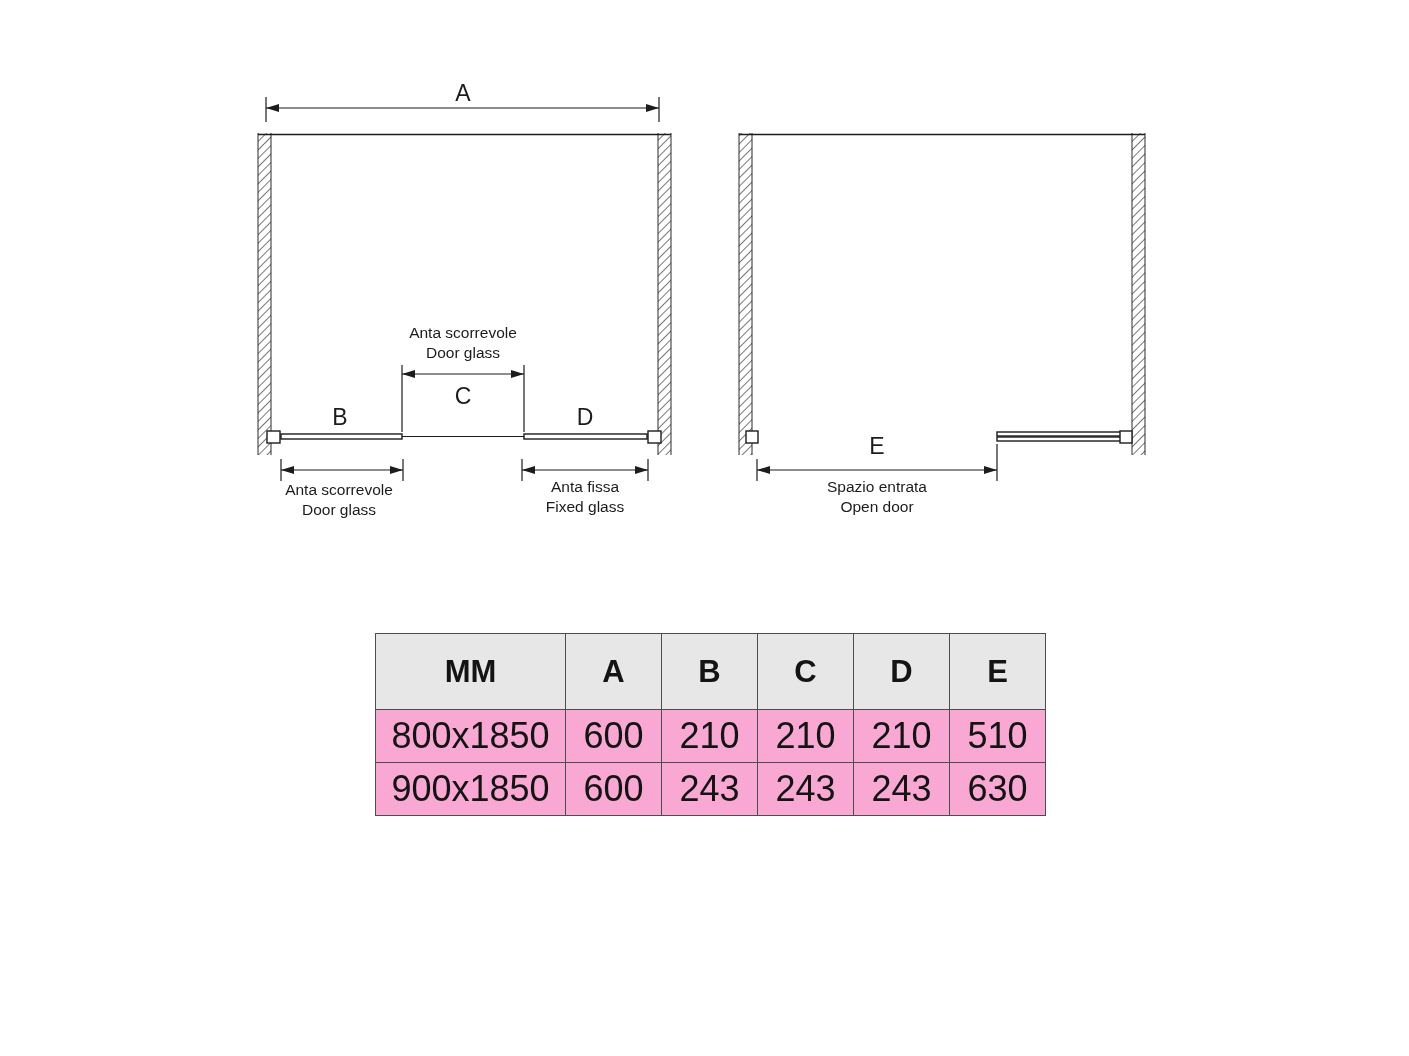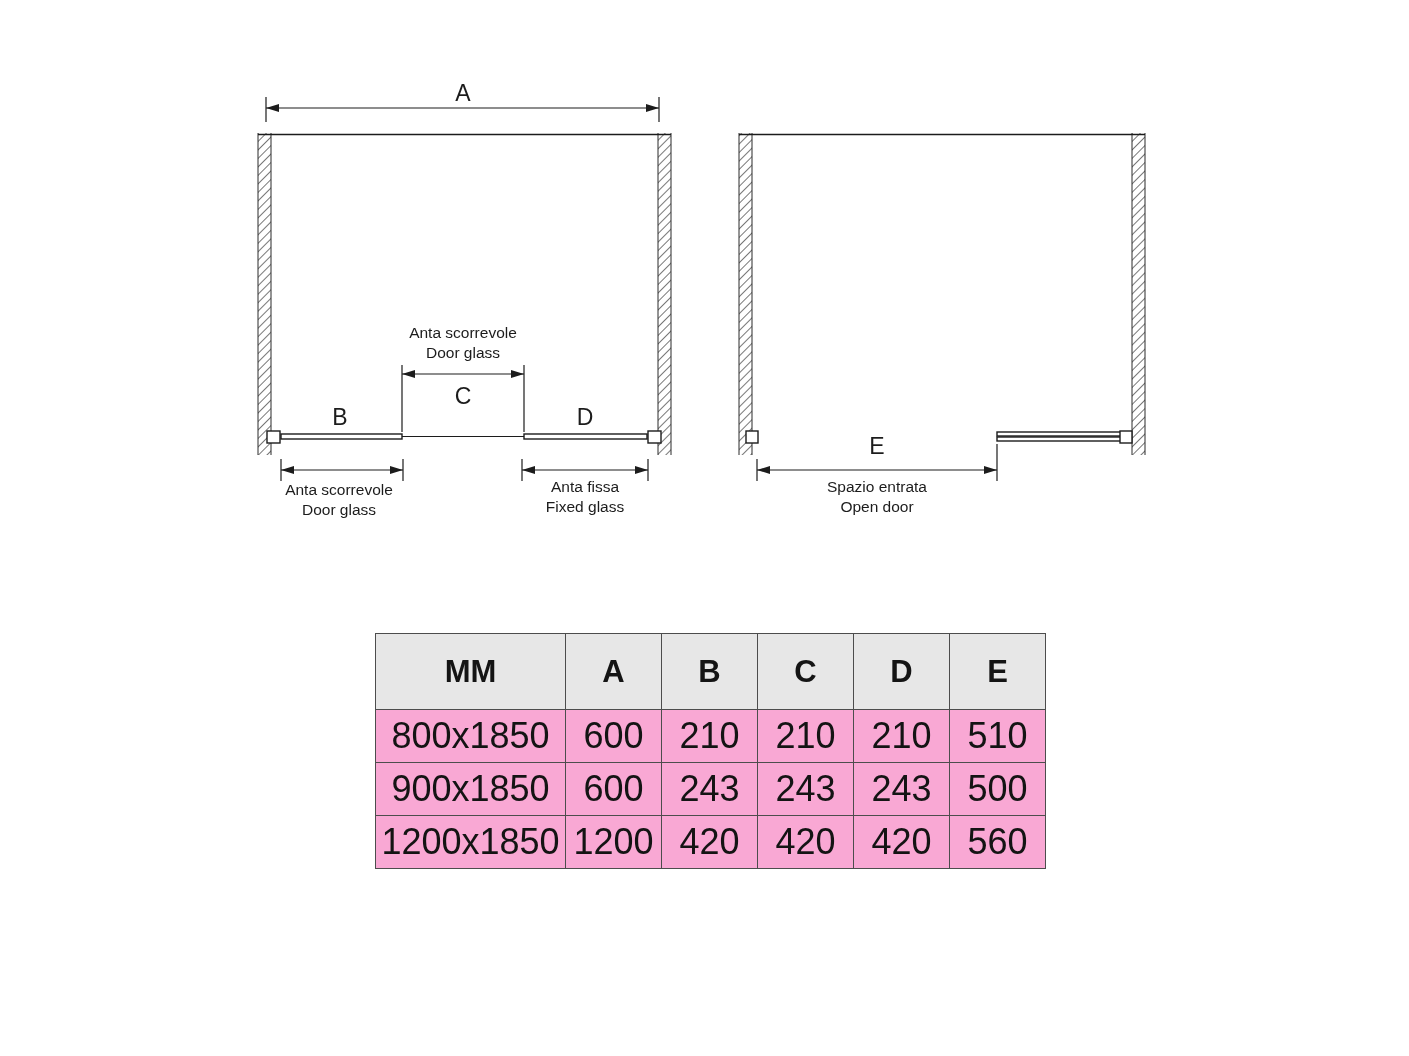--- a/index.html
+++ b/index.html
@@ -194,25 +194,17 @@
         <td>210</td>
         <td>210</td>
         <td>510</td>
       </tr>
       <tr>
         <td>900x1850</td>
         <td>600</td>
         <td>243</td>
         <td>243</td>
         <td>243</td>
-        <td>500</td>
-      </tr>
-      <tr>
-        <td>1200x1850</td>
-        <td>1200</td>
-        <td>420</td>
-        <td>420</td>
-        <td>420</td>
-        <td>560</td>
+        <td>630</td>
       </tr>
     </tbody>
   </table>
 </div>
 
 </body></html>

